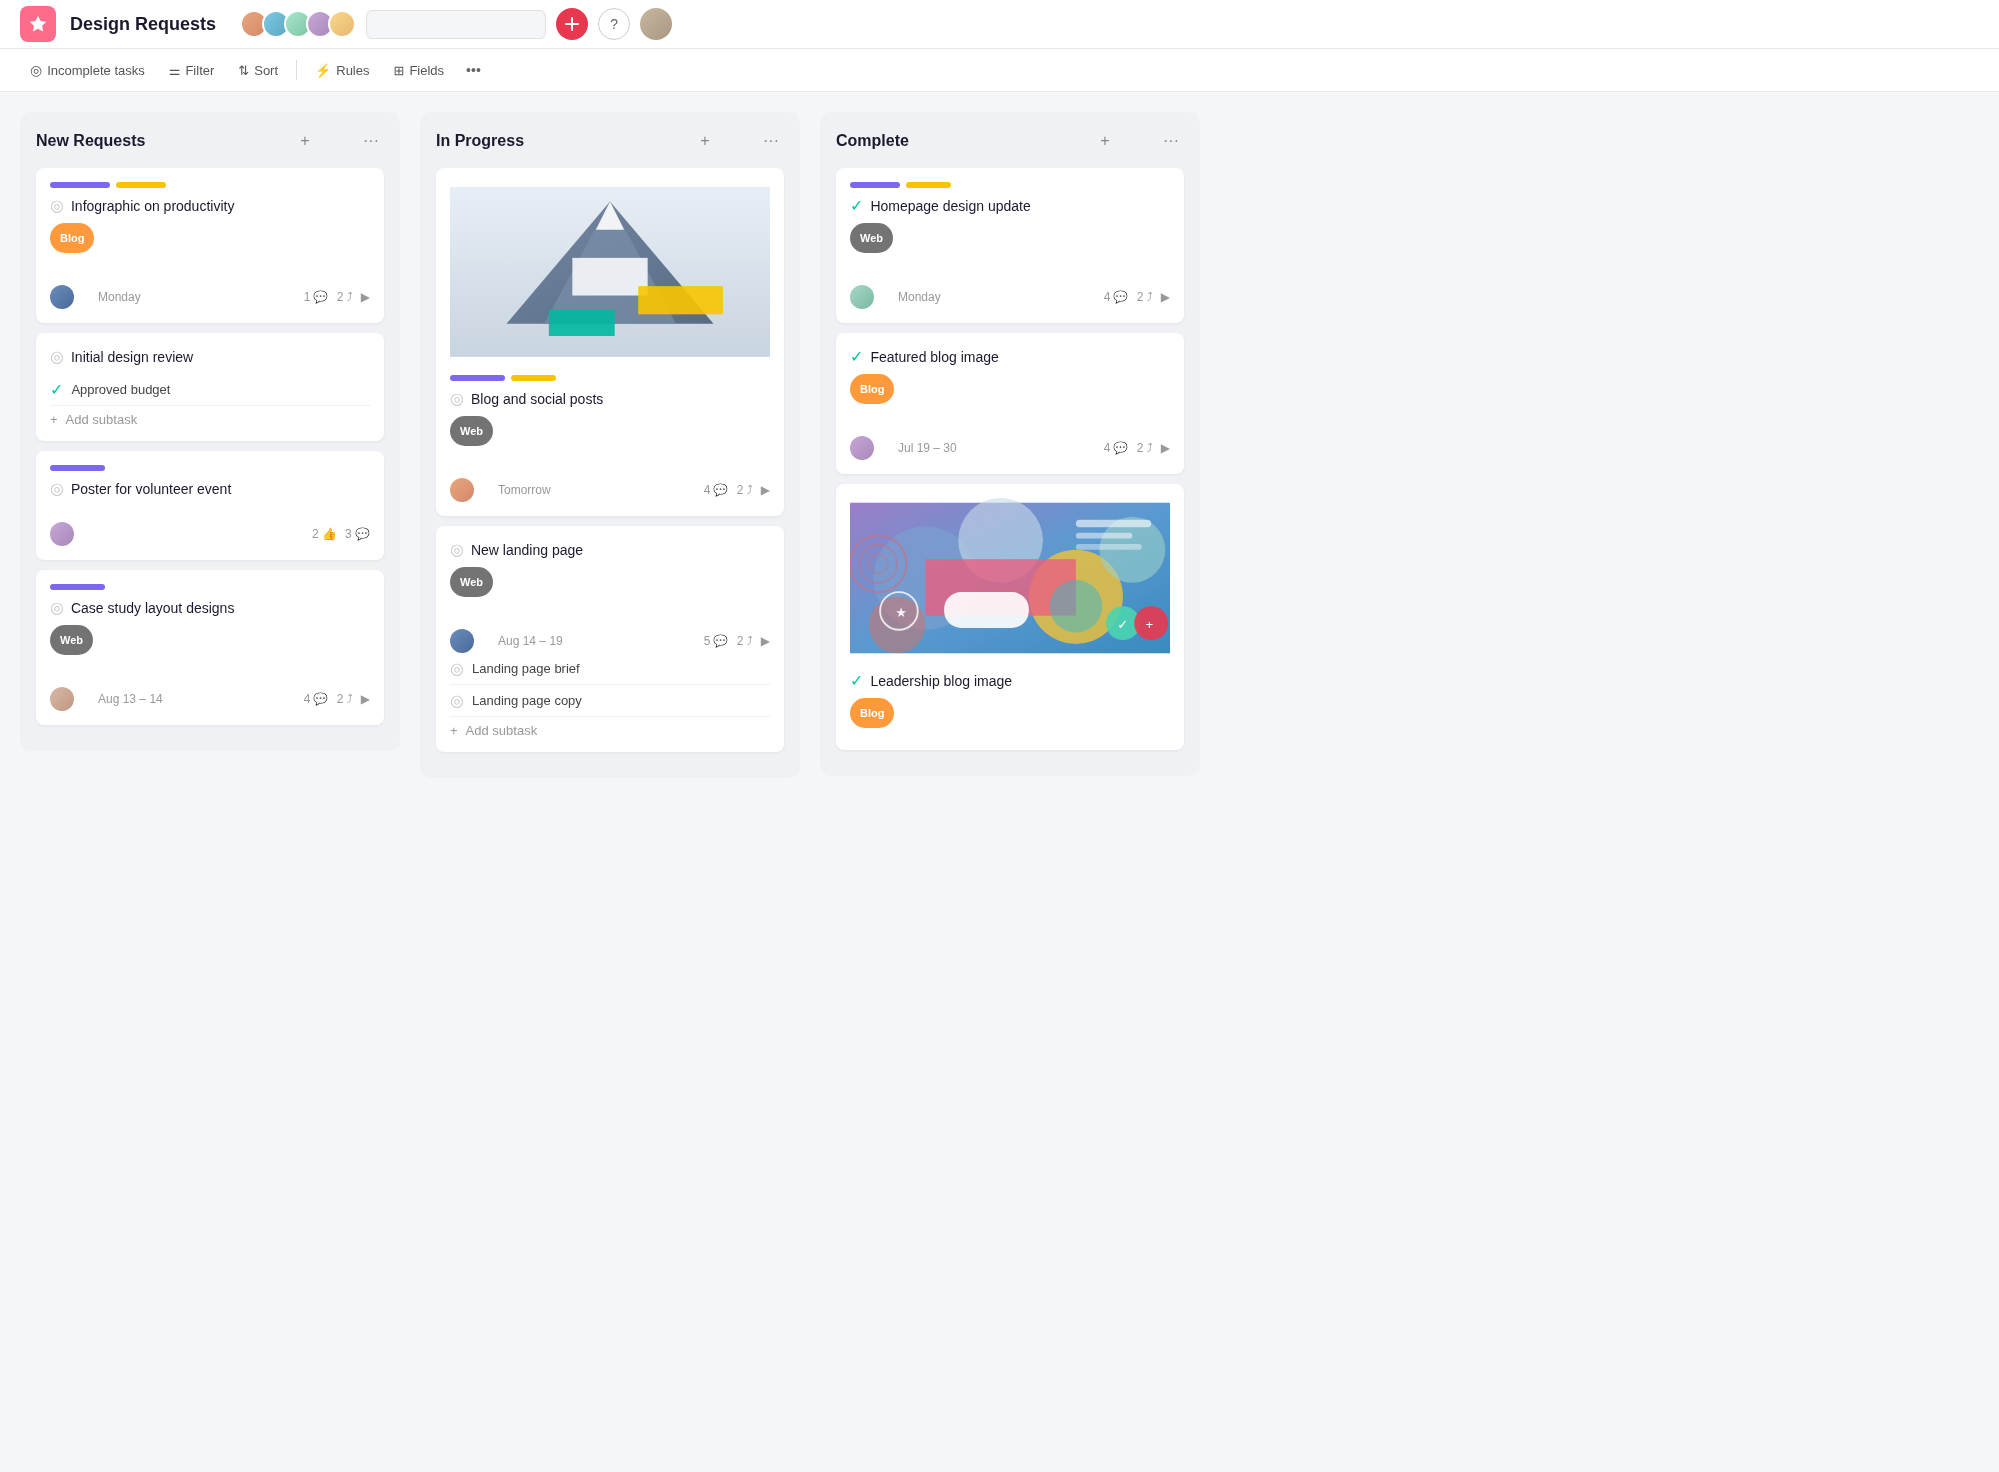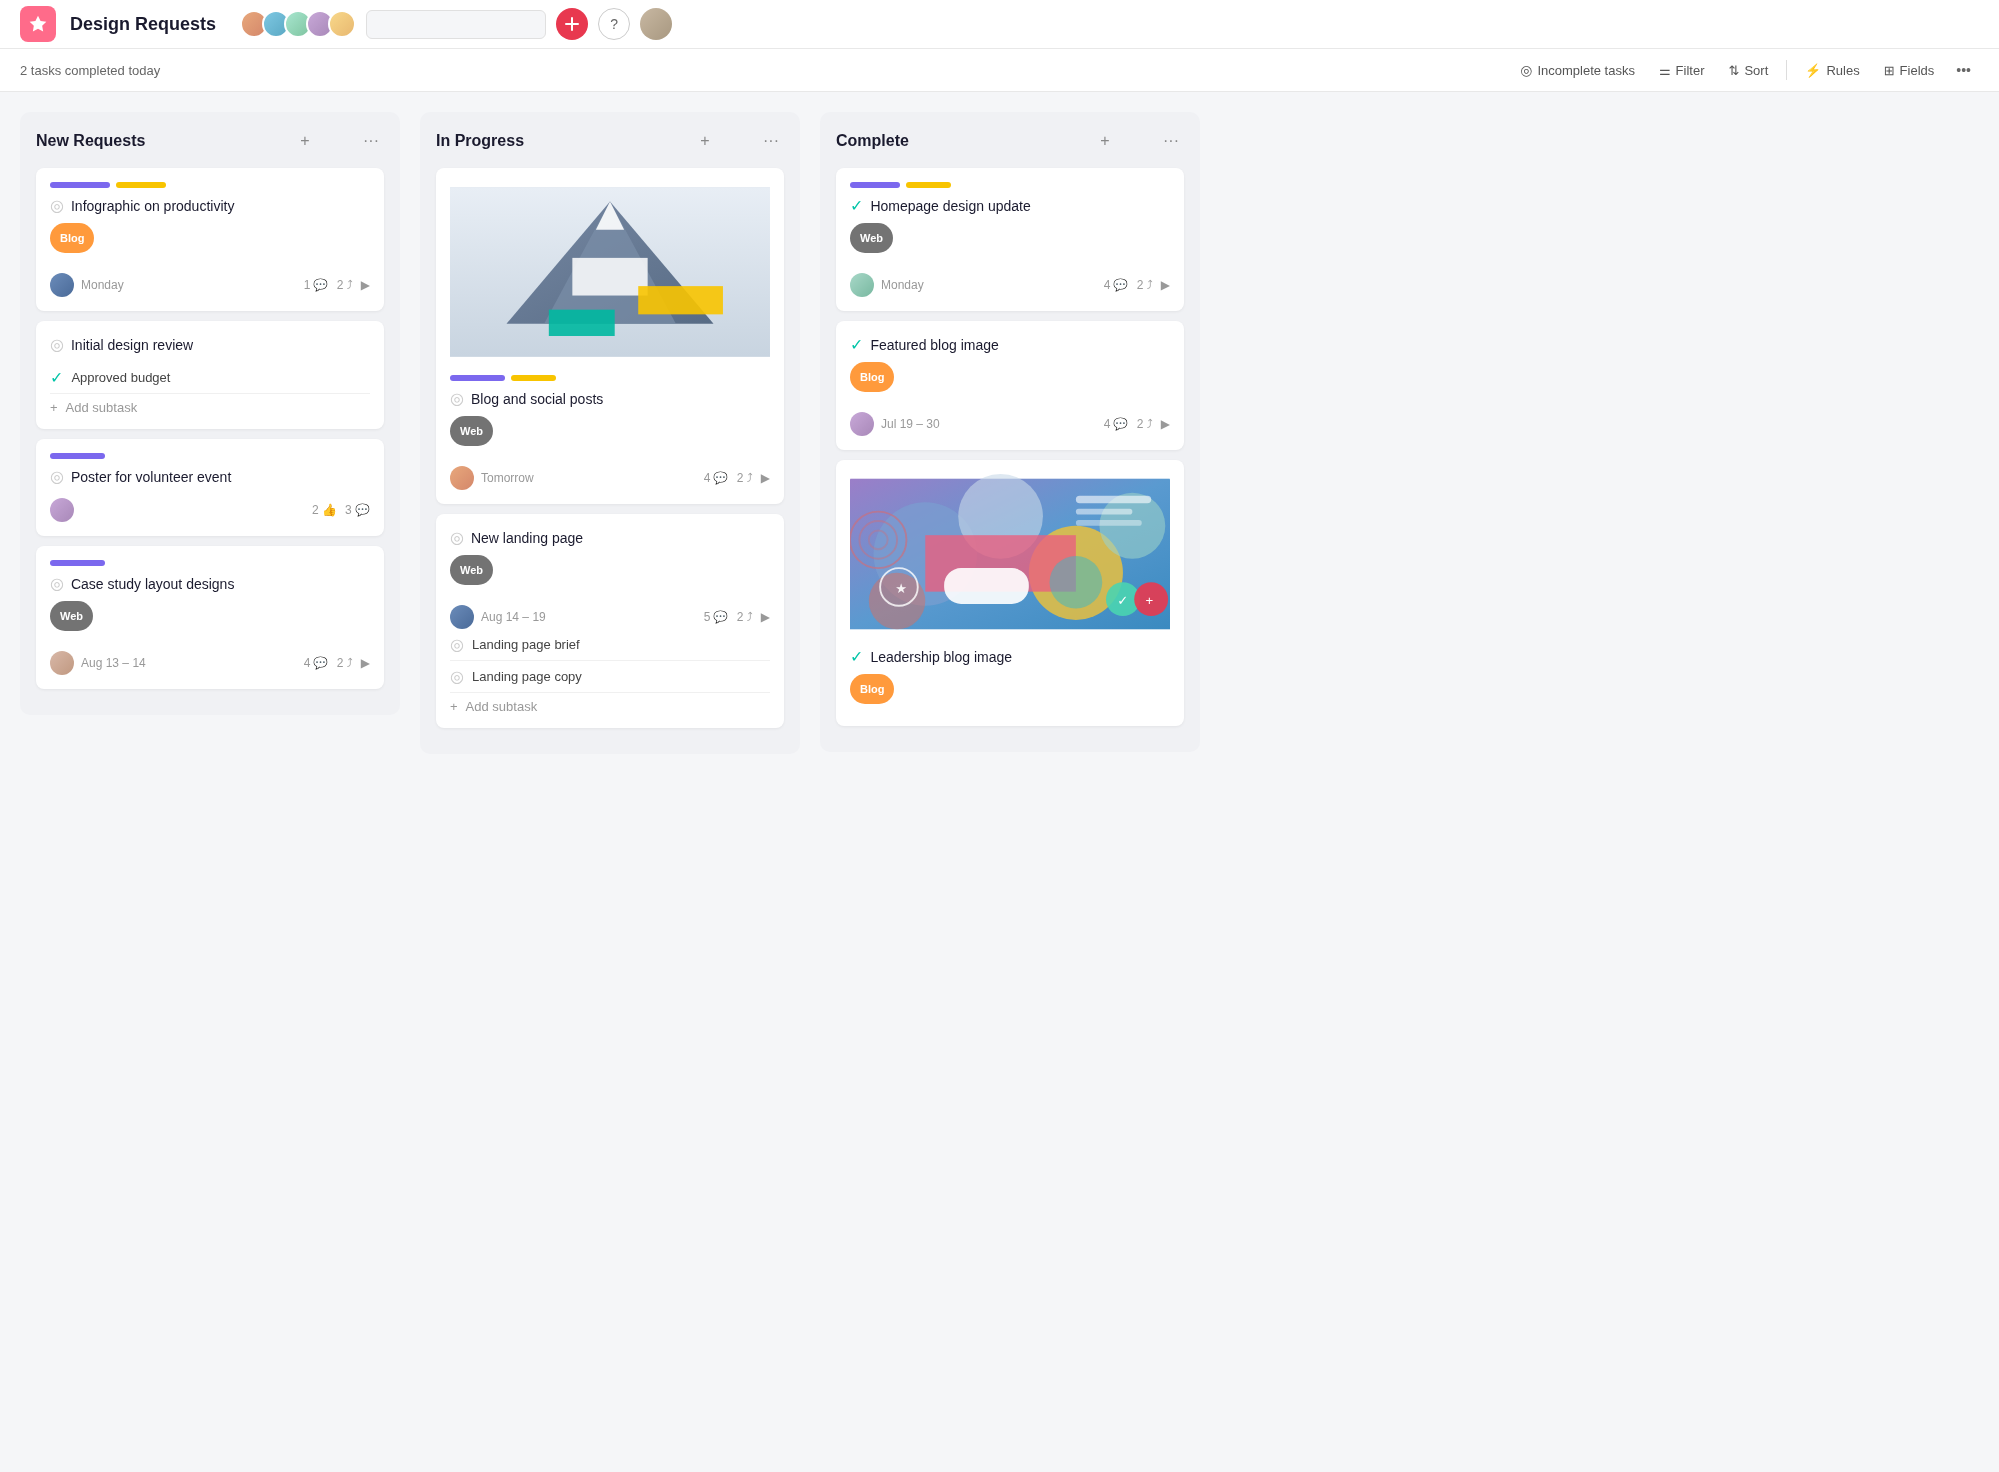--- a/index.html
+++ b/index.html
@@ -49,21 +49,21 @@
     .card-tags-row { display: flex; gap: 6px; margin-bottom: 8px; }
     .tag-pill { height: 6px; border-radius: 3px; }
     .tag-purple { background: #7b68ee; }
     .tag-yellow { background: #f8c400; }
     .card-title { font-size: 14px; color: #1a1a2e; display: flex; align-items: center; gap: 7px; margin-bottom: 8px; }
     .check-icon { color: #ccc; font-size: 16px; }
     .check-icon.done { color: #00c4a7; }
     .badge { display: inline-block; padding: 9px 10px; border-radius: 20px; font-size: 11px; font-weight: 600; margin-bottom: 8px; }
     .badge-blog { background: #ff9a3c; color: white; }
     .badge-web { background: #737373; color: white; }
-    .card-footer { display: flex; align-items: center; gap: 7px; margin-top: 12px; }
+    .card-footer { display: flex; align-items: center; gap: 24px; margin-top: 24px; }
     .card-avatar { width: 24px; height: 24px; border-radius: 50%; overflow: hidden; flex-shrink: 0; }
     .card-date { font-size: 12px; color: #999; flex: 1; }
     .card-meta { display: flex; align-items: center; gap: 8px; margin-left: auto; font-size: 12px; color: #999; }
     .meta-item { display: flex; align-items: center; gap: 3px; }
     .card-img { width: 100%; border-radius: 6px; margin-bottom: 10px; overflow: hidden; }
     .subtask { display: flex; align-items: center; gap: 8px; padding: 6px 0; border-bottom: 1px solid #f0f0f0; font-size: 13px; color: #444; }
     .subtask:last-of-type { border-bottom: none; }
     .add-subtask { display: flex; align-items: center; gap: 8px; font-size: 13px; color: #999; cursor: pointer; margin-top: 6px; }
 
     
@@ -102,21 +102,20 @@
       <svg width="14" height="14" viewBox="0 0 14 14" fill="white">
           <path d="M7 1v12M1 7h12" stroke="white" stroke-width="2" stroke-linecap="round"></path>
         </svg>
     </div>
     <div class="header-btn outline">?</div>
     <div class="header-avatar cav1" style="background:linear-gradient(135deg,#c8b8a2,#a89880);"></div>
   </div>
 </div>
 
 <div class="toolbar">
-  <span class="tasks-completed">2 tasks completed today</span>
   <div class="toolbar-right">
     <div class="toolbar-btn">
       <span style="font-size:14px;">◎</span>
       <span>Incomplete tasks</span>
     </div>
     <div class="toolbar-btn">
       <span>⚌</span>
       <span>Filter</span>
     </div>
     <div class="toolbar-btn">

